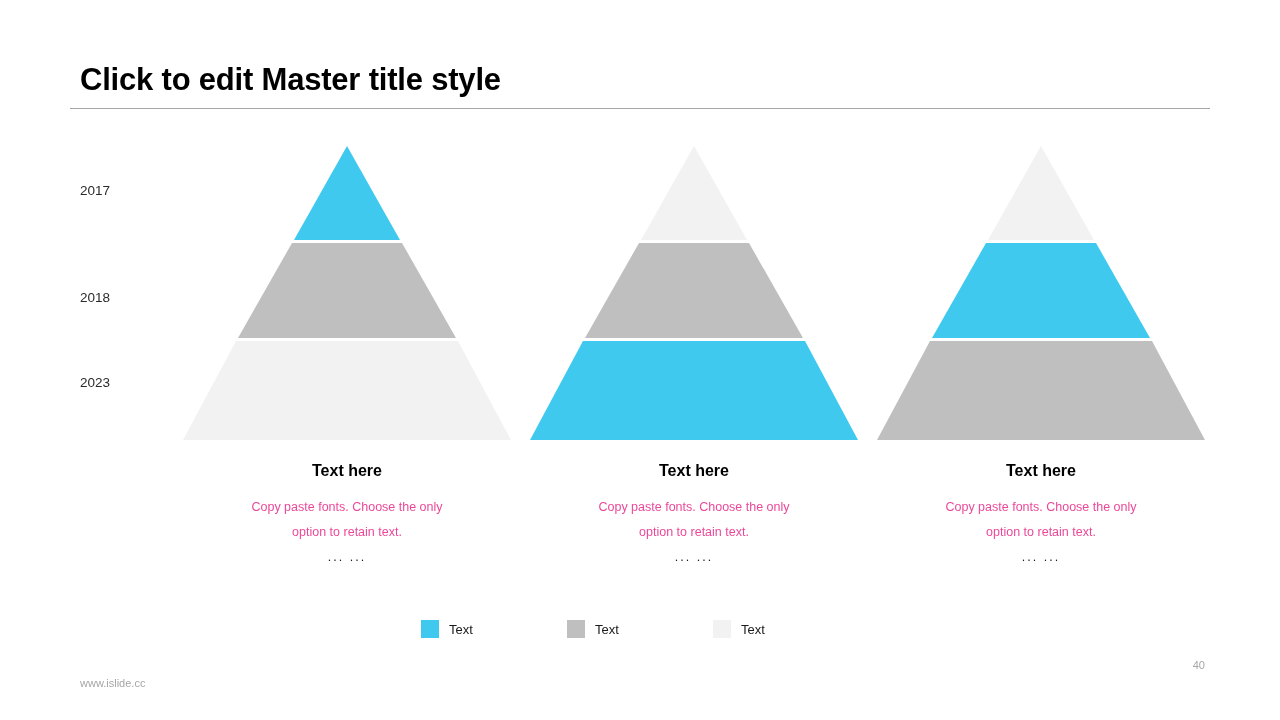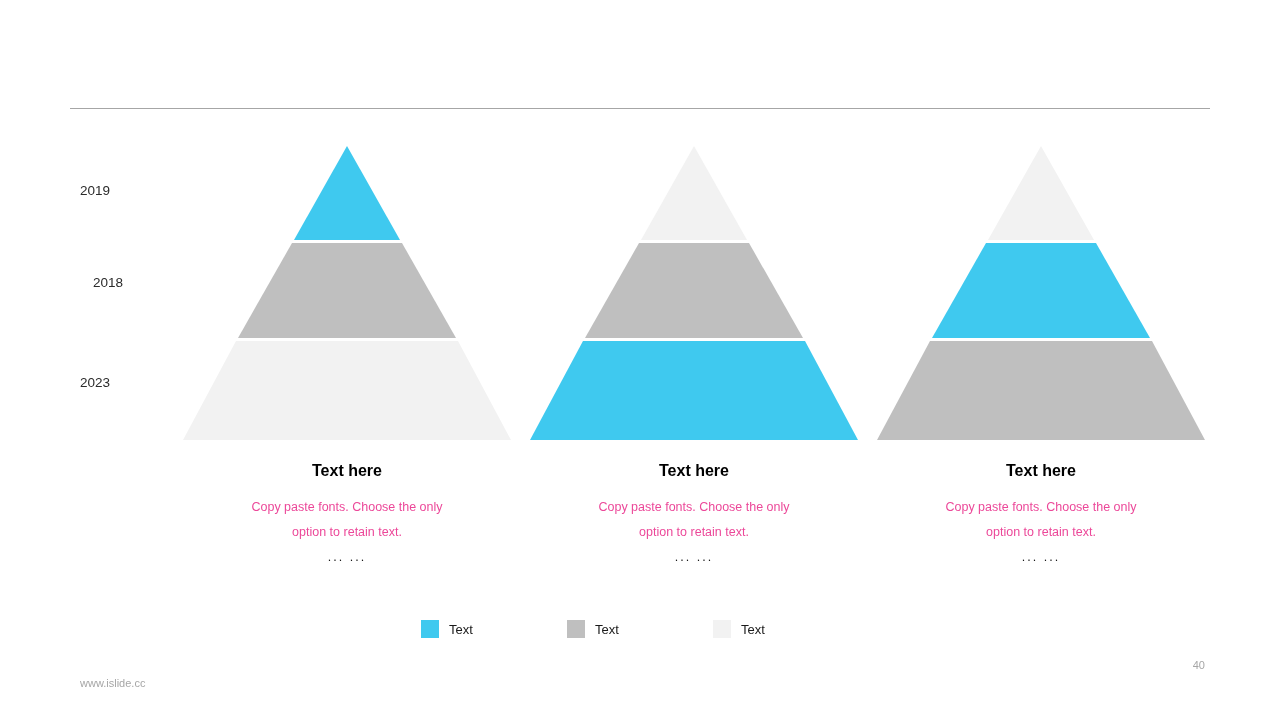--- a/index.html
+++ b/index.html
@@ -42,21 +42,21 @@
 
   
   .year-label {
     position: absolute;
     left: 80px;
     font-size: 13.5px;
     color: #2b2b2b;
     white-space: nowrap;
   }
   #year-0 { top: 183px; }
-  #year-1 { top: 275px; margin-left: 13px; }
+  #year-1 { top: 290px; }
   #year-2 { top: 375px; }
 
   
   .pyramid {
     position: absolute;
     top: 144px;
     width: 330px;
     height: 298px;
   }
   #pyramid-0 { left: 182px; }
@@ -144,23 +144,24 @@
     font-size: 11px;
     color: #A6A6A6;
     white-space: nowrap;
   }
 </style>
 </head>
 <body>
 
 <div id="slide">
 
+  <div id="title">Click to edit Master title style</div>
   <div id="title-rule"></div>
 
-  <div class="year-label" id="year-0">2019</div>
+  <div class="year-label" id="year-0">2017</div>
   <div class="year-label" id="year-1">2018</div>
   <div class="year-label" id="year-2">2023</div>
 
   <div class="pyramid" id="pyramid-0">
     <svg viewBox="0 0 330 298" xmlns="http://www.w3.org/2000/svg">
       <polygon points="165,2 218,96 112,96" fill="#3FC9EF"></polygon>
       <polygon points="110,99 220,99 274,194 56,194" fill="#BFBFBF"></polygon>
       <polygon points="54,197 276,197 329,296 1,296" fill="#F2F2F2"></polygon>
     </svg>
   </div>

